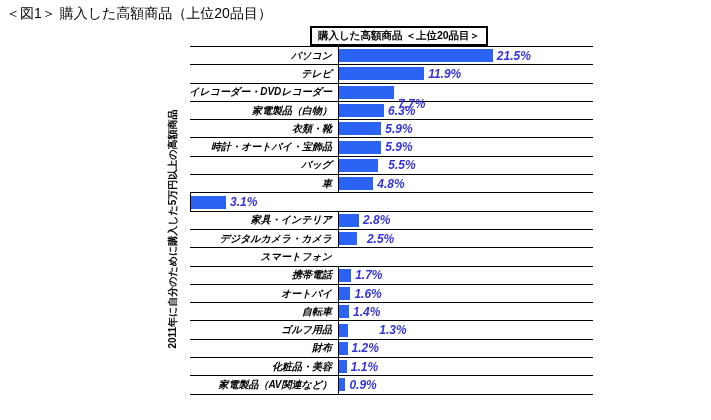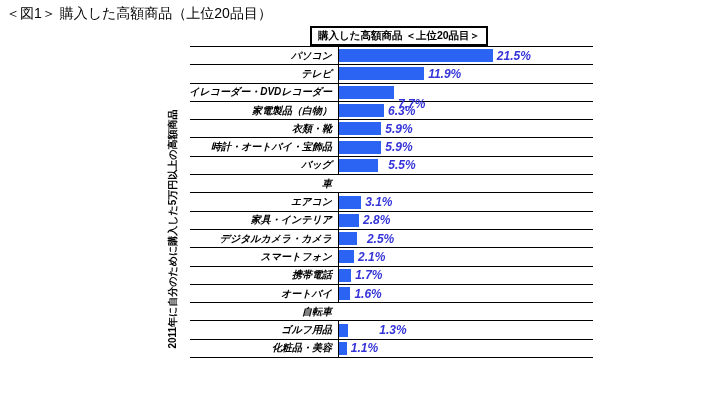--- a/index.html
+++ b/index.html
@@ -155,23 +155,26 @@
       </div>
       <div class="row">
         <div class="cat">バッグ</div>
         <div class="barzone">
           <div class="bar" style="width: 15.493%; background: rgb(43, 99, 242);"></div>
           <span class="val" style="color: rgb(52, 52, 217); margin-left: 10px;">5.5%</span>
         </div>
       </div>
       <div class="row">
         <div class="cat">車</div>
-      </div>
-      <div class="row">
-        <div class="cat">エアコン</div>
+        <div class="barzone">
+          <div class="bar" style="width: 13.5211%; background: rgb(43, 99, 242);"></div>
+          <span class="val" style="color: rgb(52, 52, 217);">4.8%</span>
+        </div>
+      </div>
+      <div class="row">
         <div class="barzone">
           <div class="bar" style="width: 8.73239%; background: rgb(43, 99, 242);"></div>
           <span class="val" style="color: rgb(52, 52, 217); text-align: right;">3.1%</span>
         </div>
       </div>
       <div class="row">
         <div class="cat">家具・インテリア</div>
         <div class="barzone">
           <div class="bar" style="width: 7.88732%; background: rgb(43, 99, 242);"></div>
           <span class="val" style="color: rgb(52, 52, 217); text-align: center;">2.8%</span>
@@ -179,50 +182,64 @@
       </div>
       <div class="row">
         <div class="cat">デジタルカメラ・カメラ</div>
         <div class="barzone">
           <div class="bar" style="width: 7.04225%; background: rgb(43, 99, 242);"></div>
           <span class="val" style="color: rgb(52, 52, 217); margin-left: 10px;">2.5%</span>
         </div>
       </div>
       <div class="row">
         <div class="cat">スマートフォン</div>
-        <div class="barzone">
-          <div class="bar" style="width: 5.91549%; background: rgb(43, 99, 242);"></div>
-          <span class="val" style="color: rgb(52, 52, 217);">2.1%</span>
-        </div>
       </div>
       <div class="row">
         <div class="cat">携帯電話</div>
         <div class="barzone">
           <div class="bar" style="width: 4.78873%; background: rgb(43, 99, 242);"></div>
           <span class="val" style="color: rgb(52, 52, 217);">1.7%</span>
         </div>
       </div>
       <div class="row">
         <div class="cat">オートバイ</div>
         <div class="barzone">
           <div class="bar" style="width: 4.50704%; background: rgb(43, 99, 242);"></div>
           <span class="val" style="color: rgb(52, 52, 217);">1.6%</span>
         </div>
       </div>
       <div class="row">
         <div class="cat">自転車</div>
+        <div class="barzone">
+          <div class="bar" style="width: 3.94366%; background: rgb(43, 99, 242);"></div>
+          <span class="val" style="color: rgb(52, 52, 217);">1.4%</span>
+        </div>
       </div>
       <div class="row">
         <div class="cat">ゴルフ用品</div>
         <div class="barzone">
           <div class="bar" style="width: 3.66197%; background: rgb(43, 99, 242);"></div>
           <span class="val" style="color: rgb(52, 52, 217); margin-left: 31px;">1.3%</span>
         </div>
       </div>
       <div class="row">
+        <div class="cat">財布</div>
+        <div class="barzone">
+          <div class="bar" style="width: 3.38028%; background: rgb(43, 99, 242);"></div>
+          <span class="val" style="color: rgb(52, 52, 217);">1.2%</span>
+        </div>
+      </div>
+      <div class="row">
         <div class="cat">化粧品・美容</div>
         <div class="barzone">
           <div class="bar" style="width: 3.09859%; background: rgb(43, 99, 242);"></div>
           <span class="val" style="color: rgb(52, 52, 217);">1.1%</span>
         </div>
       </div>
+      <div class="row">
+        <div class="cat">家電製品（AV関連など）</div>
+        <div class="barzone">
+          <div class="bar" style="width: 2.53521%; background: rgb(43, 99, 242);"></div>
+          <span class="val" style="color: rgb(52, 52, 217);">0.9%</span>
+        </div>
+      </div>
     </div>
 </div>
 
 </body></html>

